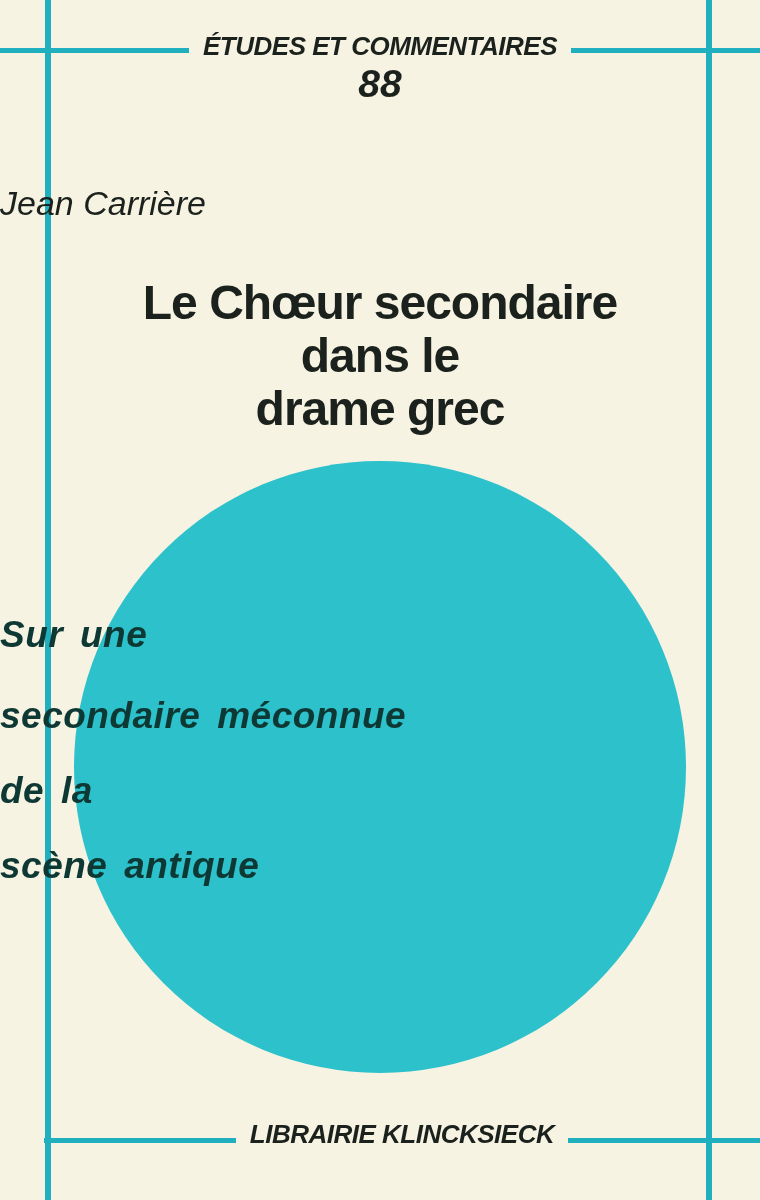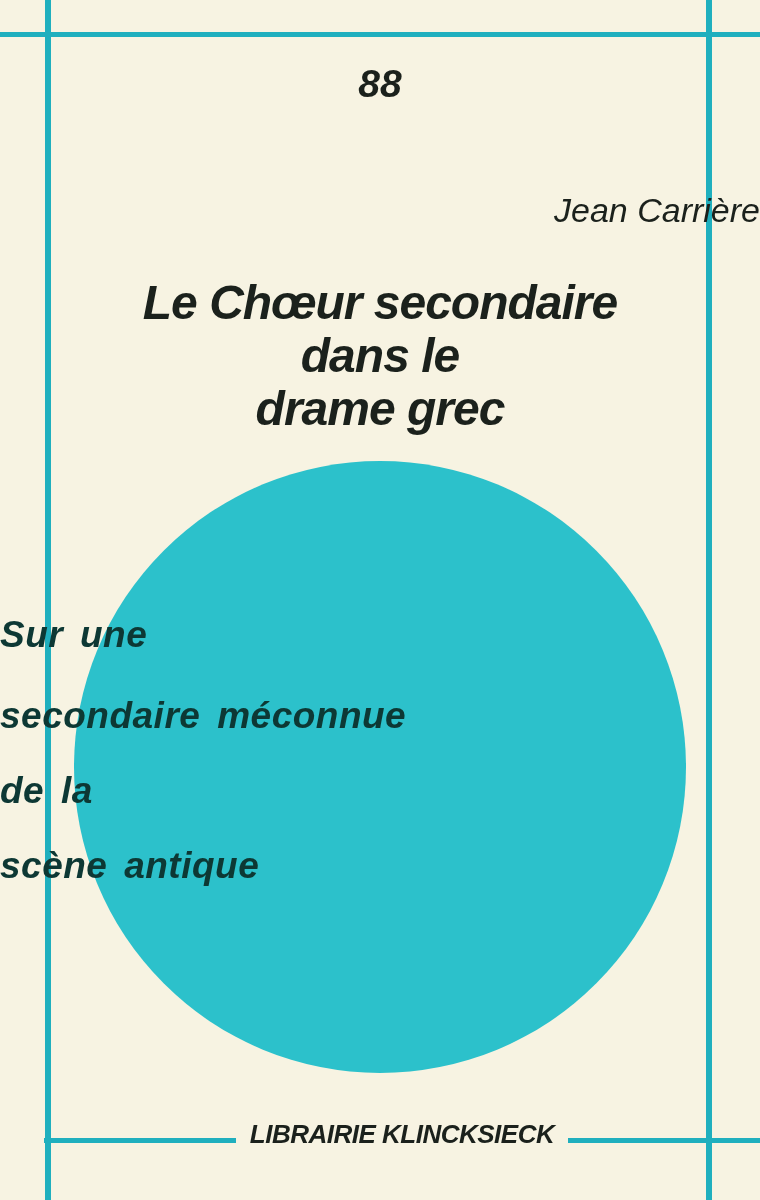--- a/index.html
+++ b/index.html
@@ -46,30 +46,30 @@
   .rule-row.bottom .label { transform:translateY(-6px); }
 
   .series-number {
     position:absolute; left:0; right:0; top:66px;
     text-align:center;
     font-style:italic; font-weight:bold;
     font-size:39px; line-height:36px;
   }
 
   .author {
-    position:absolute; left:0; right:0; top:188px;
-    text-align:right;
+    position:absolute; left:0; right:0; top:181px;
+    text-align:left;
     font-style:italic; font-weight:500;
     font-size:34px; line-height:44px;
   }
 
   .title {
     position:absolute; left:0; right:0; top:276px;
     text-align:center;
-    font-style:italic; font-weight:bold;
+    font-weight:bold;
     font-size:48px; line-height:53px;
     letter-spacing:-1px;
   }
 
   .big-circle {
     position:absolute;
     left:74px; top:461px;
     width:612px; height:612px;
     border-radius:50%;
     background:var(--circle);
@@ -91,20 +91,21 @@
 </head>
 <body>
 
 <div class="cover">
 
   <div class="vrule left"></div>
   <div class="vrule right"></div>
 
   <div class="rule-row top">
     <div class="seg"></div>
+    <div class="label">ÉTUDES ET COMMENTAIRES</div>
     <div class="seg"></div>
   </div>
 
   <div class="series-number">88</div>
 
   <div class="author">Jean Carrière</div>
 
   <div class="title">
     <div>Le Chœur secondaire</div>
     <div>dans le</div>

